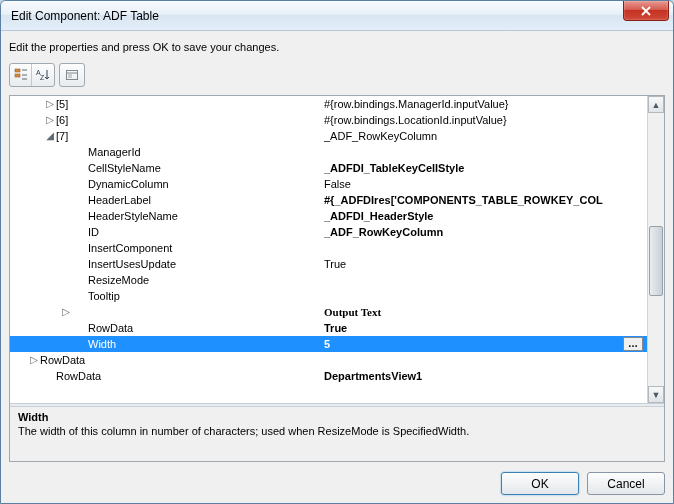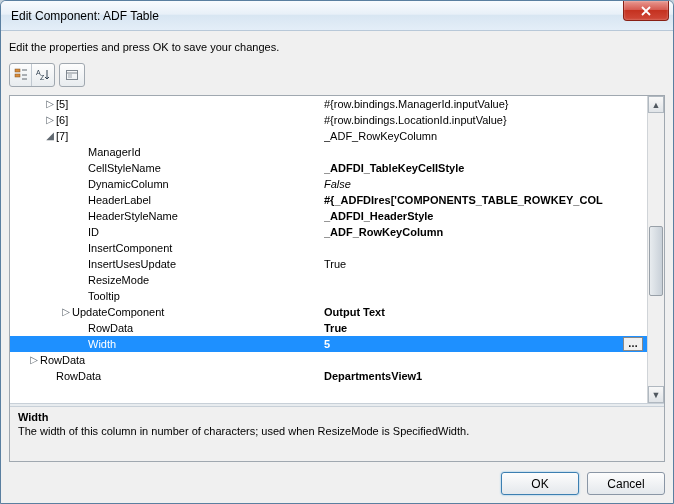--- a/index.html
+++ b/index.html
@@ -294,21 +294,21 @@
               <div class="label" style="width: 310px;">
                 <div class="label-inner">
                   <span class="indent" style="width: 16px;"></span>
                   <span class="indent" style="width: 16px;"></span>
                   <span class="indent" style="width: 16px;"></span>
                   <span class="indent" style="width: 16px;"></span>
                   <span class="expander"></span>
                   <span>DynamicColumn</span>
                 </div>
               </div>
-              <div class="value" style="display: flex; align-items: flex-end; font-style: italic;">
+              <div class="value" style="display: flex; align-items: flex-end;">
                 <span style="flex: 1 1 0%; overflow: hidden;">False</span>
               </div>
             </div>
             <div class="row bold">
               <div class="label" style="width: 310px;">
                 <div class="label-inner">
                   <span class="indent" style="width: 16px;"></span>
                   <span class="indent" style="width: 16px;"></span>
                   <span class="indent" style="width: 16px;"></span>
                   <span class="indent" style="width: 16px;"></span>
@@ -407,24 +407,23 @@
                 <span style="flex: 1 1 0%; overflow: hidden;"></span>
               </div>
             </div>
             <div class="row bold">
               <div class="label" style="width: 310px;">
                 <div class="label-inner">
                   <span class="indent" style="width: 16px;"></span>
                   <span class="indent" style="width: 16px;"></span>
                   <span class="indent" style="width: 16px;"></span>
                   <span class="expander">▷</span>
-                  <span>UpdateComponent</span>
-                </div>
-              </div>
-              <div class="value" style="display: flex; align-items: flex-start;">
+                </div>
+              </div>
+              <div class="value" style="display: flex; align-items: flex-start; font-family: Liberation Serif, serif;">
                 <span style="flex: 1 1 0%; overflow: hidden;">Output Text</span>
               </div>
             </div>
             <div class="row bold">
               <div class="label" style="width: 310px;">
                 <div class="label-inner">
                   <span class="indent" style="width: 16px;"></span>
                   <span class="indent" style="width: 16px;"></span>
                   <span class="indent" style="width: 16px;"></span>
                   <span class="indent" style="width: 16px;"></span>

